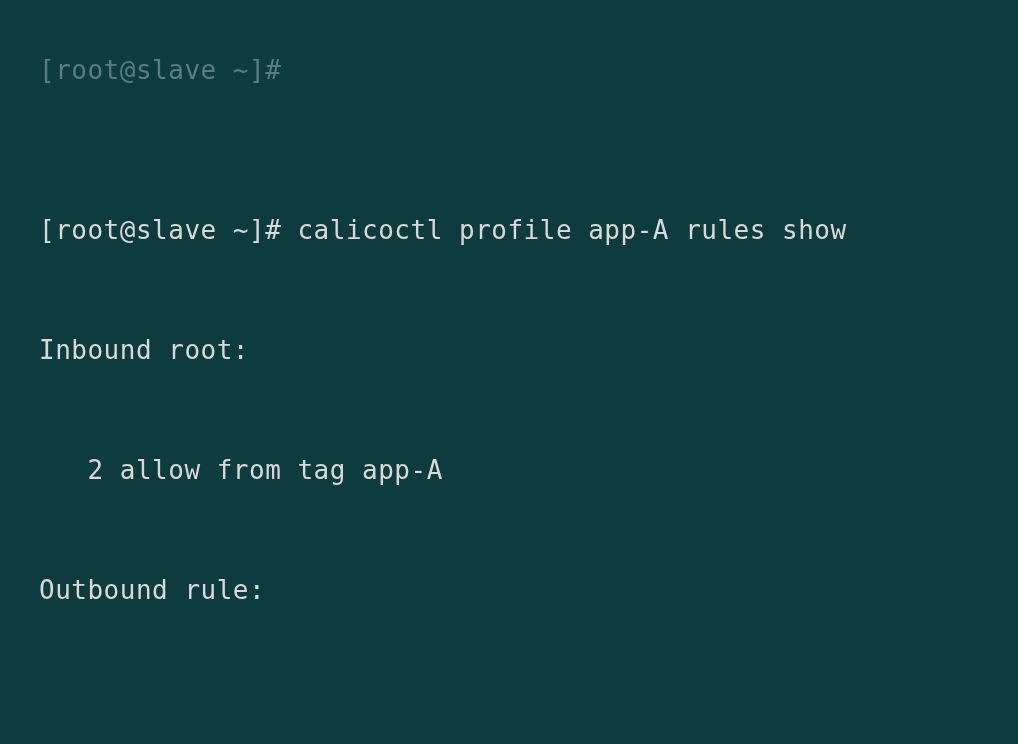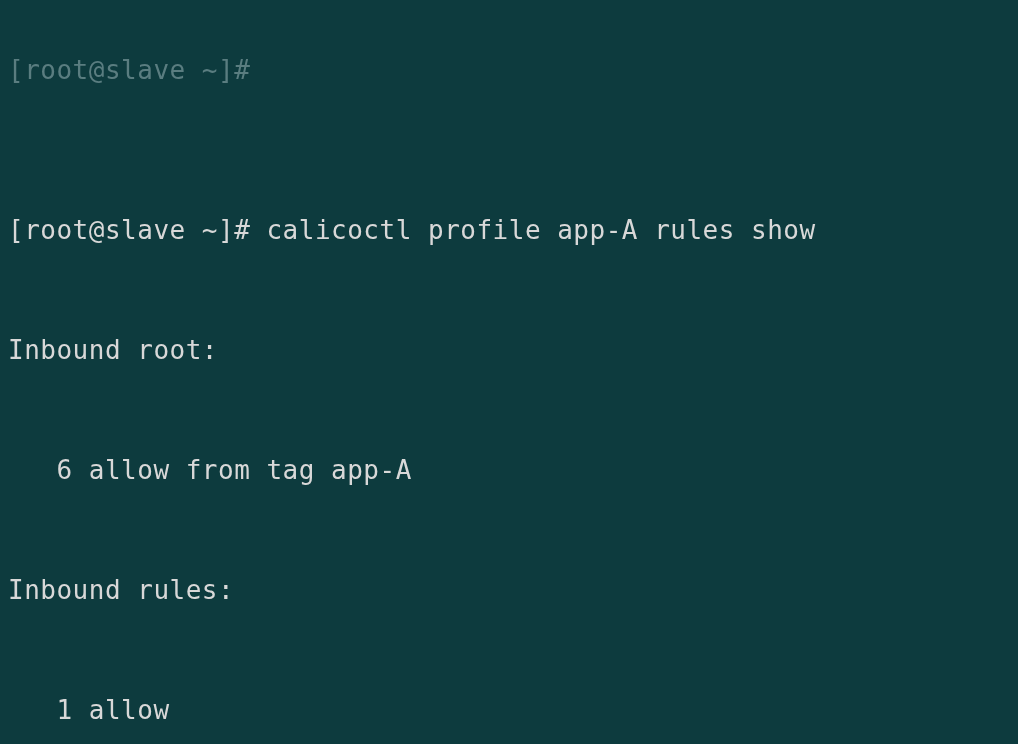--- a/index.html
+++ b/index.html
@@ -12,34 +12,33 @@
   }
   .terminal {
     font-family: "Menlo", "Consolas", "DejaVu Sans Mono", monospace;
     font-size: 26px;
     line-height: 40px;
     color: #d8d8d8;
     padding: 0 8px;
     white-space: pre;
     letter-spacing: 0.5px;
   }
-  .line { display: block; }
+  .line { display: block; margin-left: 31px; }
   .clipped { color: #5a7d80; }
 </style>
 </head>
 <body>
 
 <div class="terminal">
   <span class="line" style="margin-top:-30px;"><span class="clipped">[root@slave ~]# </span></span>
 
   <span class="line"><span>[root@slave ~]# </span><span>calicoctl profile app-A rules show</span></span>
   <span class="line">Inbound root:</span>
-  <span class="line">   6 allow from tag app-A</span>
-  <span class="line">Inbound rules:</span>
-  <span class="line">   1 allow</span>
+  <span class="line">   2 allow from tag app-A</span>
+  <span class="line">Outbound rule:</span>
 
   
   
   
   
   
 
   
   
   

